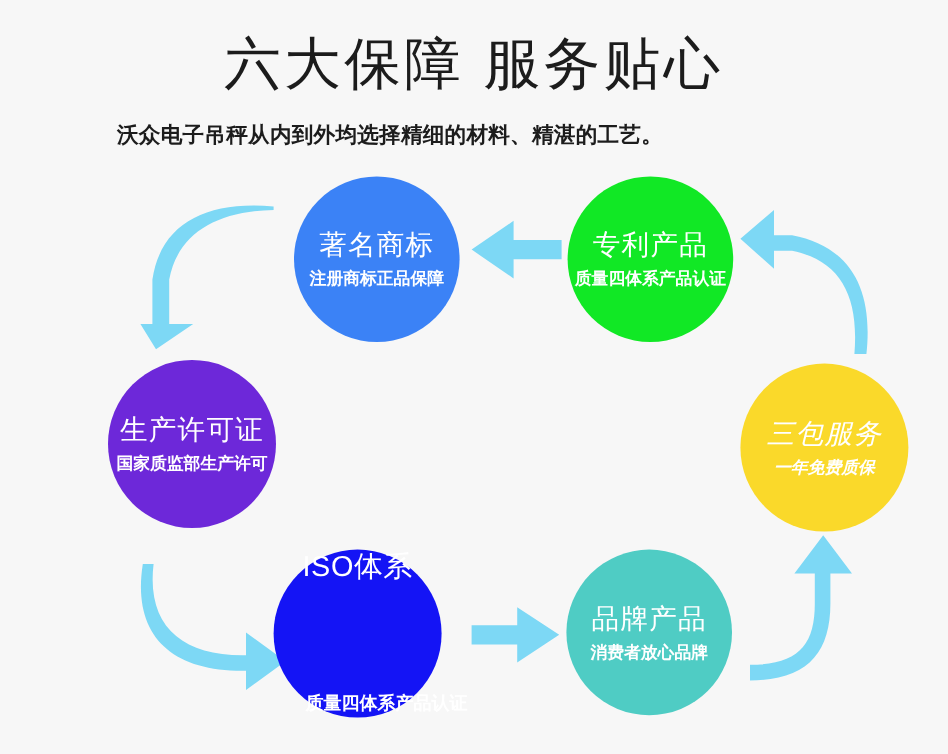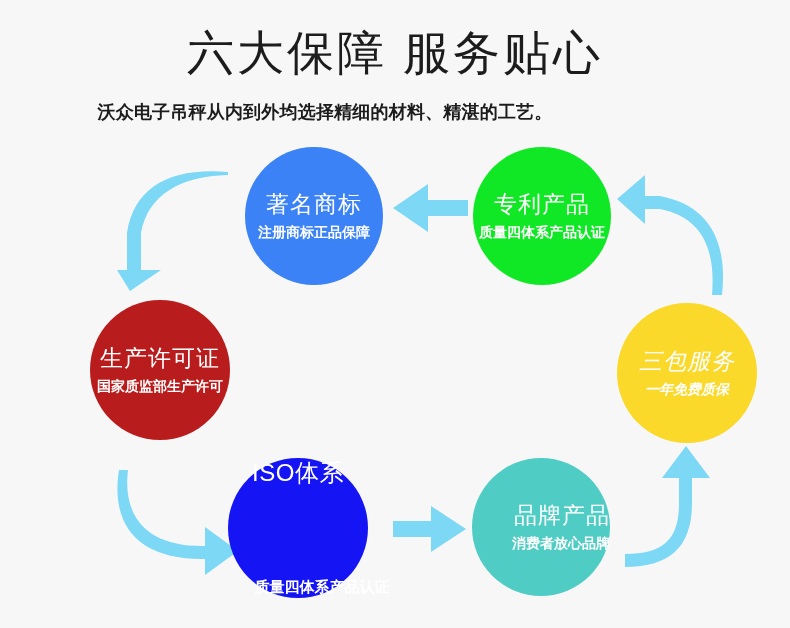--- a/index.html
+++ b/index.html
@@ -75,21 +75,21 @@
     letter-spacing: 0px;
     white-space: nowrap;
     margin-top: 2px;
   }
 
   #c-trademark { left: 245px; top: 147px; width: 138px; height: 138px; background: #4faad2; }
   #c-patent    { left: 473px; top: 147px; width: 138px; height: 138px; background: #11e825; }
   #c-license   { left: 90px;  top: 300px; width: 140px; height: 140px; background: #e87817; }
   #c-warranty  { left: 617px; top: 303px; width: 140px; height: 140px; background: #fad92a; font-style: italic; }
   #c-iso       { left: 228px; top: 458px; width: 140px; height: 140px; background: #1414f5; justify-content: space-between; }
-  #c-brand     { left: 472px; top: 458px; width: 138px; height: 138px; background: #4fccc4; align-items: flex-end; }
+  #c-brand     { left: 472px; top: 458px; width: 138px; height: 138px; background: #4fccc4; }
 
   #c-iso .c-title { font-size: 24px; letter-spacing: 0.5px; }
   #c-iso .c-sub { font-size: 15px; margin-left: 48px; }
 
   
   .arrows {
     position: absolute;
     left: 0;
     top: 0;
     width: 790px;
@@ -172,21 +172,21 @@
   <div class="circle" id="c-trademark" style="background: #3b82f6;">
     <div class="c-title">著名商标</div>
     <div class="c-sub">注册商标正品保障</div>
   </div>
 
   <div class="circle" id="c-patent" style="background: rgb(17, 232, 37);">
     <div class="c-title">专利产品</div>
     <div class="c-sub">质量四体系产品认证</div>
   </div>
 
-  <div class="circle" id="c-license" style="background: #b91c1c;">
+  <div class="circle" id="c-license" style="background: #6d28d9;">
     <div class="c-title">生产许可证</div>
     <div class="c-sub">国家质监部生产许可</div>
   </div>
 
   <div class="circle" id="c-warranty" style="background: rgb(250, 217, 42);">
     <div class="c-title">三包服务</div>
     <div class="c-sub">一年免费质保</div>
   </div>
 
   <div class="circle" id="c-iso" style="background: rgb(20, 20, 245);">

